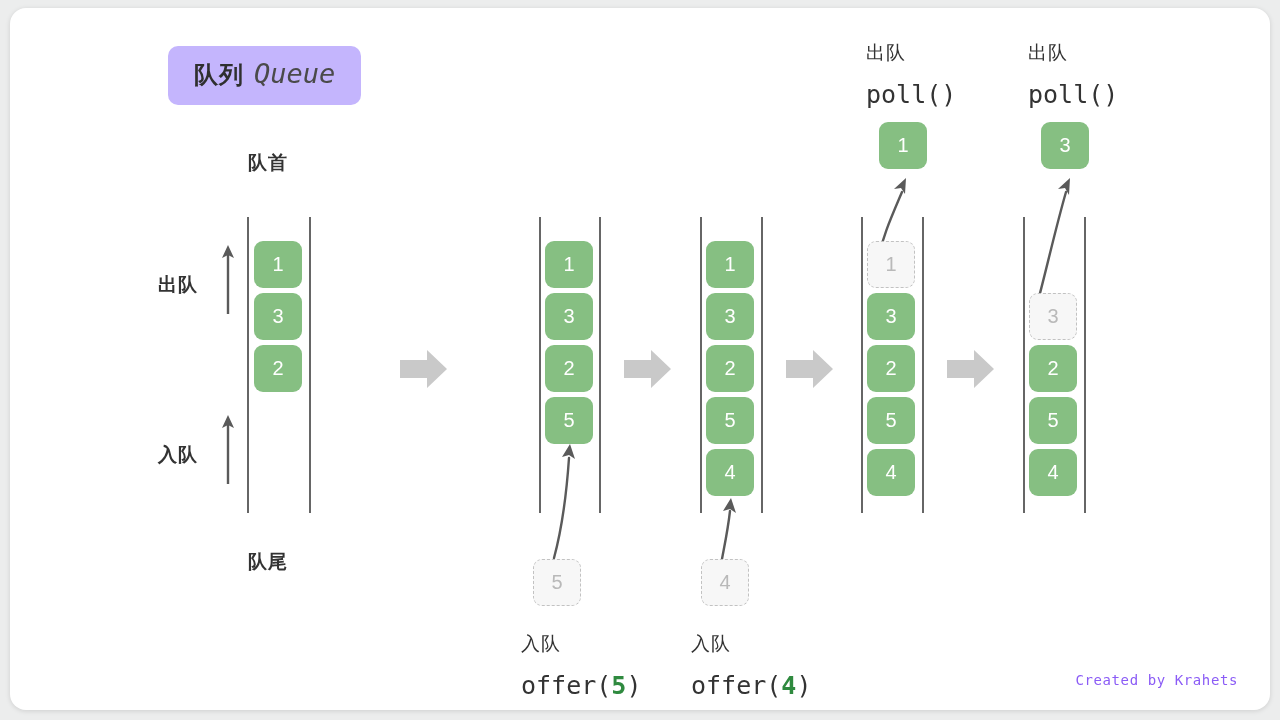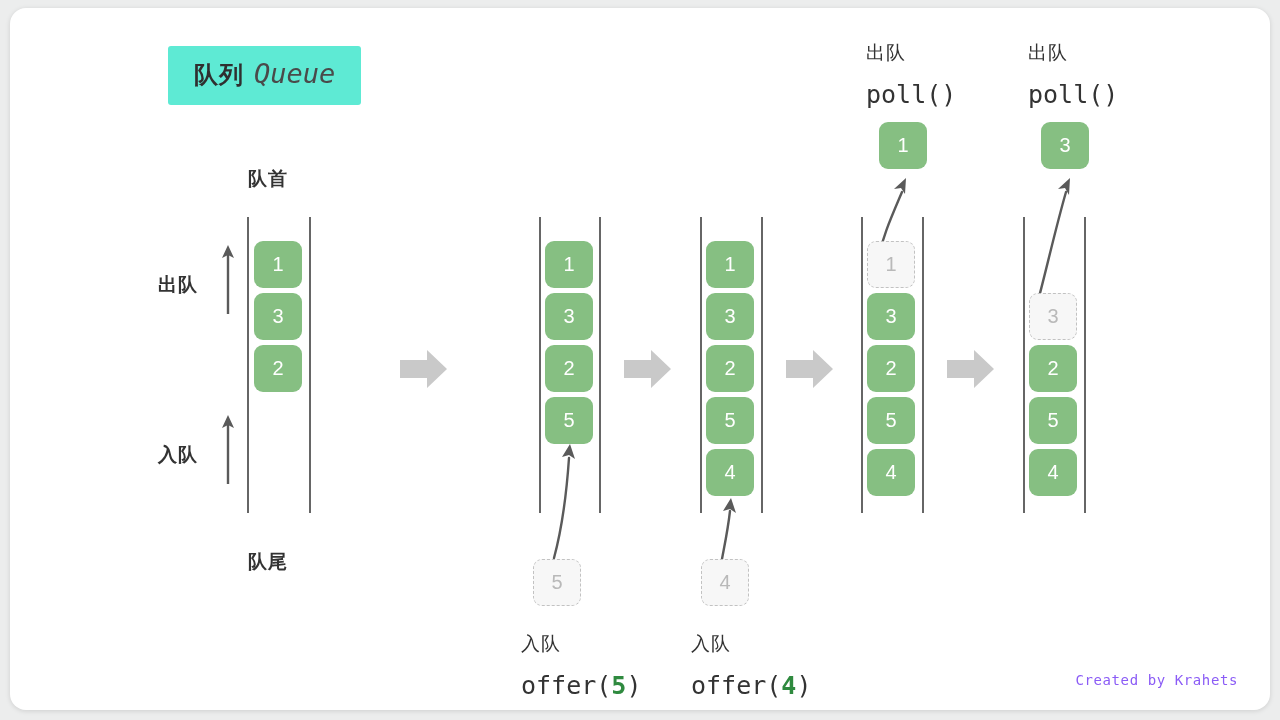--- a/index.html
+++ b/index.html
@@ -14,21 +14,21 @@
     width:1260px;height:702px;
     background:#ffffff;
     border-radius:16px;
     box-shadow:0 1px 5px rgba(0,0,0,.13);
   }
   .abs{position:absolute;}
 
   
   #title-chip{
     left:158px;top:38px;
-    background:#5eead4;border-radius:3px;
+    background:#c4b5fd;border-radius:10px;
     padding:12px 26px 14px 26px;
     display:flex;align-items:baseline;gap:10px;
   }
   #title-chip .cn{font-size:24px;font-weight:bold;color:#2f2f2f;letter-spacing:1px;}
   #title-chip .en{font-family:"DejaVu Sans Mono","Liberation Mono",monospace;font-size:27px;color:#4a4a4a;font-style:italic;}
 
   
   .cn-bold{font-size:19px;font-weight:bold;color:#333;letter-spacing:1px;}
   .caption{
     text-align:left;line-height:1.62;color:#333;
@@ -78,21 +78,21 @@
 </head>
 <body>
 
 <div id="card">
 
   <div class="abs" id="title-chip">
     <span class="cn">队列</span>
     <span class="en">Queue</span>
   </div>
 
-  <div class="abs cn-bold" style="left:238px;top:158px;">队首</div>
+  <div class="abs cn-bold" style="left:238px;top:142px;">队首</div>
   <div class="abs cn-bold" style="left:238px;top:541px;">队尾</div>
 
   <div class="abs cn-bold" style="left:148px;top:264px;">出队</div>
   <div class="abs upArrow" style="left:208px;top:236px;">
     <svg width="20" height="72" viewBox="0 0 20 72">
       <line x1="10" y1="70" x2="10" y2="10" stroke="#5a5a5a" stroke-width="2.4"></line>
       <path d="M10 1 L16 14 L10 11 L4 14 Z" fill="#5a5a5a"></path>
     </svg>
   </div>
 

